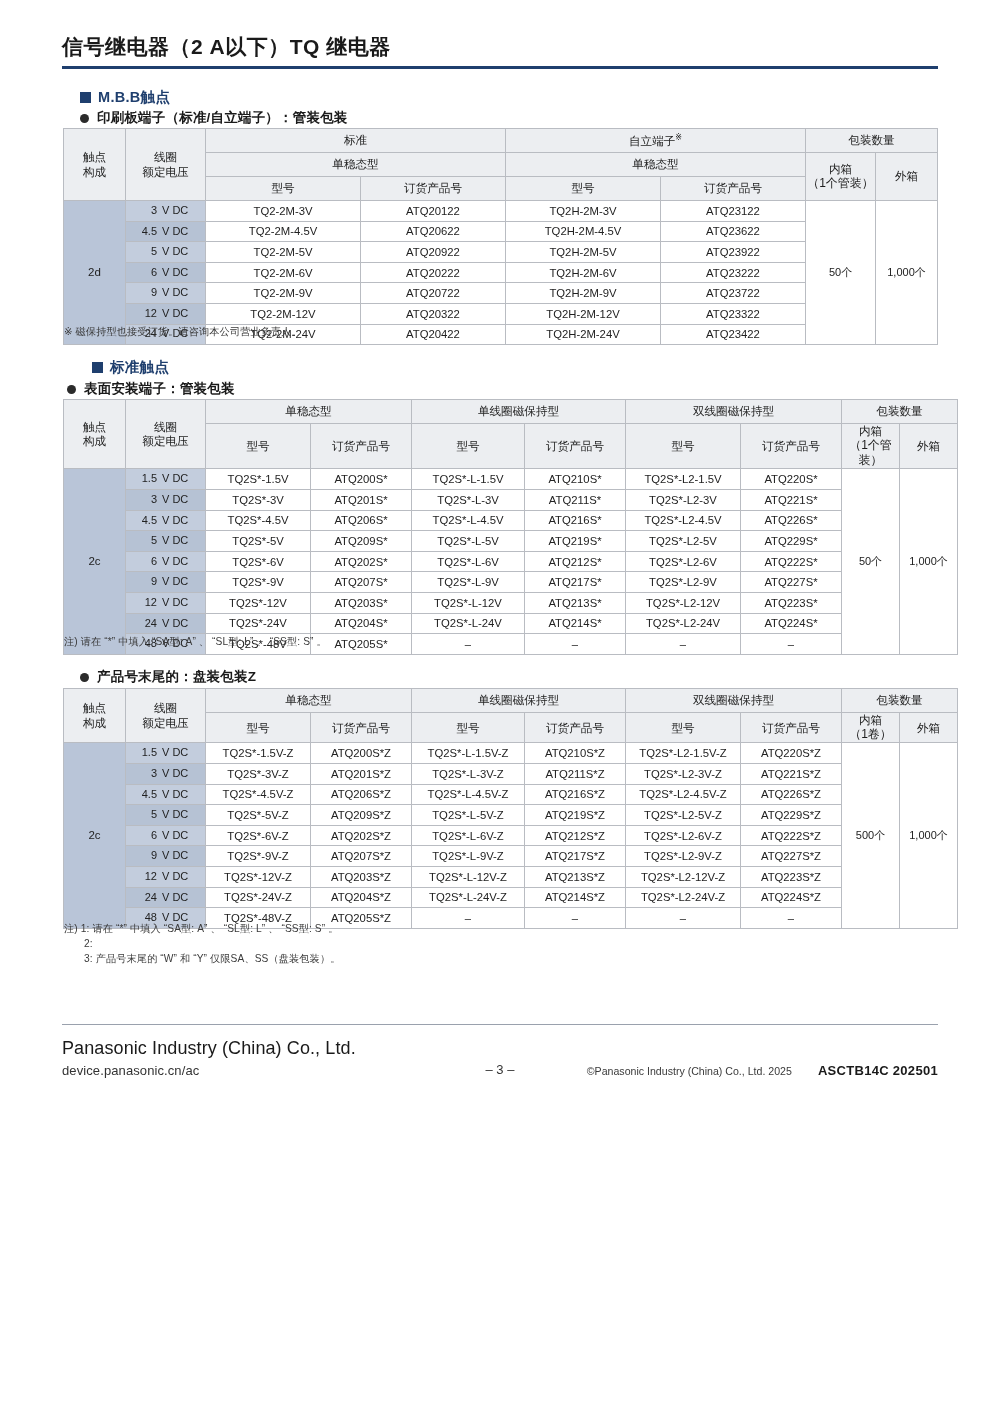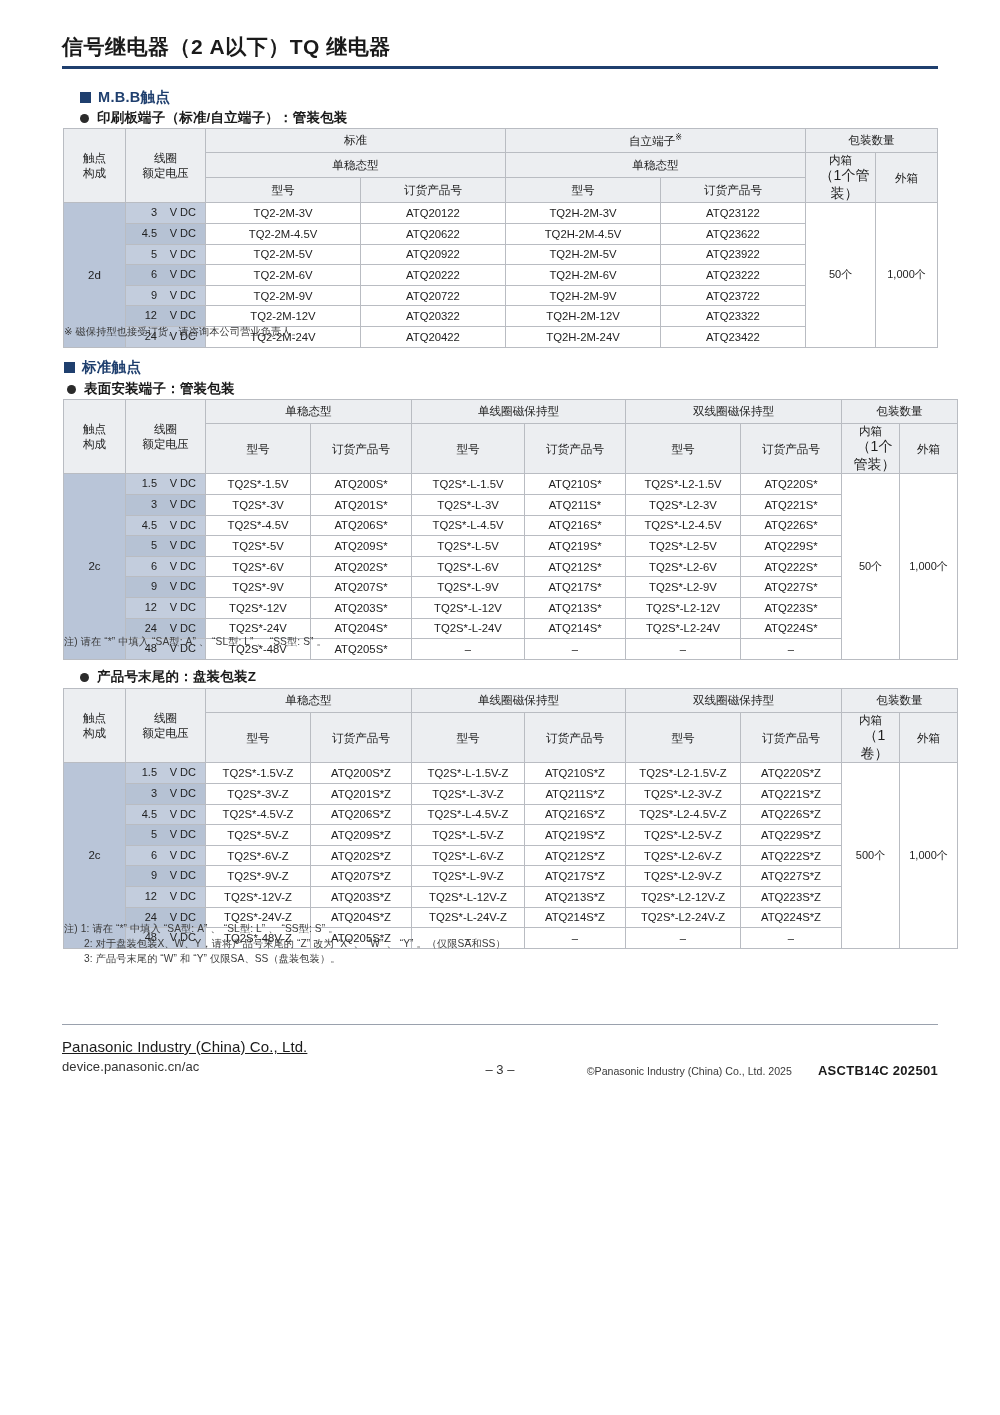--- a/index.html
+++ b/index.html
@@ -122,36 +122,35 @@
   }
   .volt-num {
     display: inline-block;
     width: 22px;
     text-align: right;
     margin-right: 5px;
   }
   .volt-unit {
     display: inline-block;
     width: 34px;
-    text-align: right;
+    text-align: left;
   }
   td.pack {
     font-size: 11px;
   }
   .sup {
     font-size: 8px;
     vertical-align: super;
   }
   .hdr-two {
     line-height: 1.15;
   }
   .hdr-two small {
-    font-size: 14px;
+    font-size: 12px;
     display: block;
-    margin-left: 8px;
   }
   
   .note {
     font-size: 10.2px;
     color: #3a3a3a;
     line-height: 1.45;
     letter-spacing: .1px;
   }
   .note-list {
     display: flex;
@@ -176,24 +175,23 @@
     width: 876px;
     height: 1px;
     background: #9aa1ad;
   }
   .footer-left {
     position: absolute;
     left: 62px;
     top: 14px;
   }
   .f-company {
-    font-size: 15px;
+    font-size: 18px;
     color: #1a1a1a;
     letter-spacing: .1px;
-    text-decoration: underline;
   }
   .f-url {
     font-size: 13px;
     color: #333;
     margin-top: 4px;
     letter-spacing: .1px;
   }
   .footer-page {
     position: absolute;
     left: 0;
@@ -374,21 +372,21 @@
         <td>TQ2-2M-24V</td>
         <td>ATQ20422</td>
         <td>TQ2H-2M-24V</td>
         <td>ATQ23422</td>
       </tr>
     </tbody>
   </table>
 
   <div class="note" style="position:absolute;left:64px;top:325px;">※ 磁保持型也接受订货。请咨询本公司营业负责人。</div>
 
-  <div style="position:absolute;left:64px;top:358px;">
+  <div style="position:absolute;left:92px;top:358px;">
     <div class="sec-head">
       <span class="sq"></span>
       <span>标准触点</span>
     </div>
   </div>
 
   <div style="position:absolute;left:67px;top:380px;">
     <div class="sub-head">
       <span class="dot"></span>
       <span>表面安装端子：管装包装</span>
@@ -758,21 +756,20 @@
   </table>
 
   <div class="note" style="position:absolute;left:64px;top:922px;width:760px;">
     <div class="note-list">
       <span class="note-label">注)</span>
       <span class="note-label">1:</span>
       <span>请在 “*” 中填入 “SA型: A” 、 “SL型: L” 、 “SS型: S” 。</span>
     </div>
     <div class="note-list" style="padding-left:20px;">
       <span class="note-label">2:</span>
-      <span>对于盘装包装X、W、Y，请将产品号末尾的 “Z” 改为 “X” 、 “W” 、 “Y” 。（仅限SA和SS）</span>
     </div>
     <div class="note-list" style="padding-left:20px;">
       <span class="note-label">3:</span>
       <span>产品号末尾的 “W” 和 “Y” 仅限SA、SS（盘装包装）。</span>
     </div>
   </div>
 
   <div class="footer">
     <div class="footer-rule"></div>
     <div class="footer-left">

